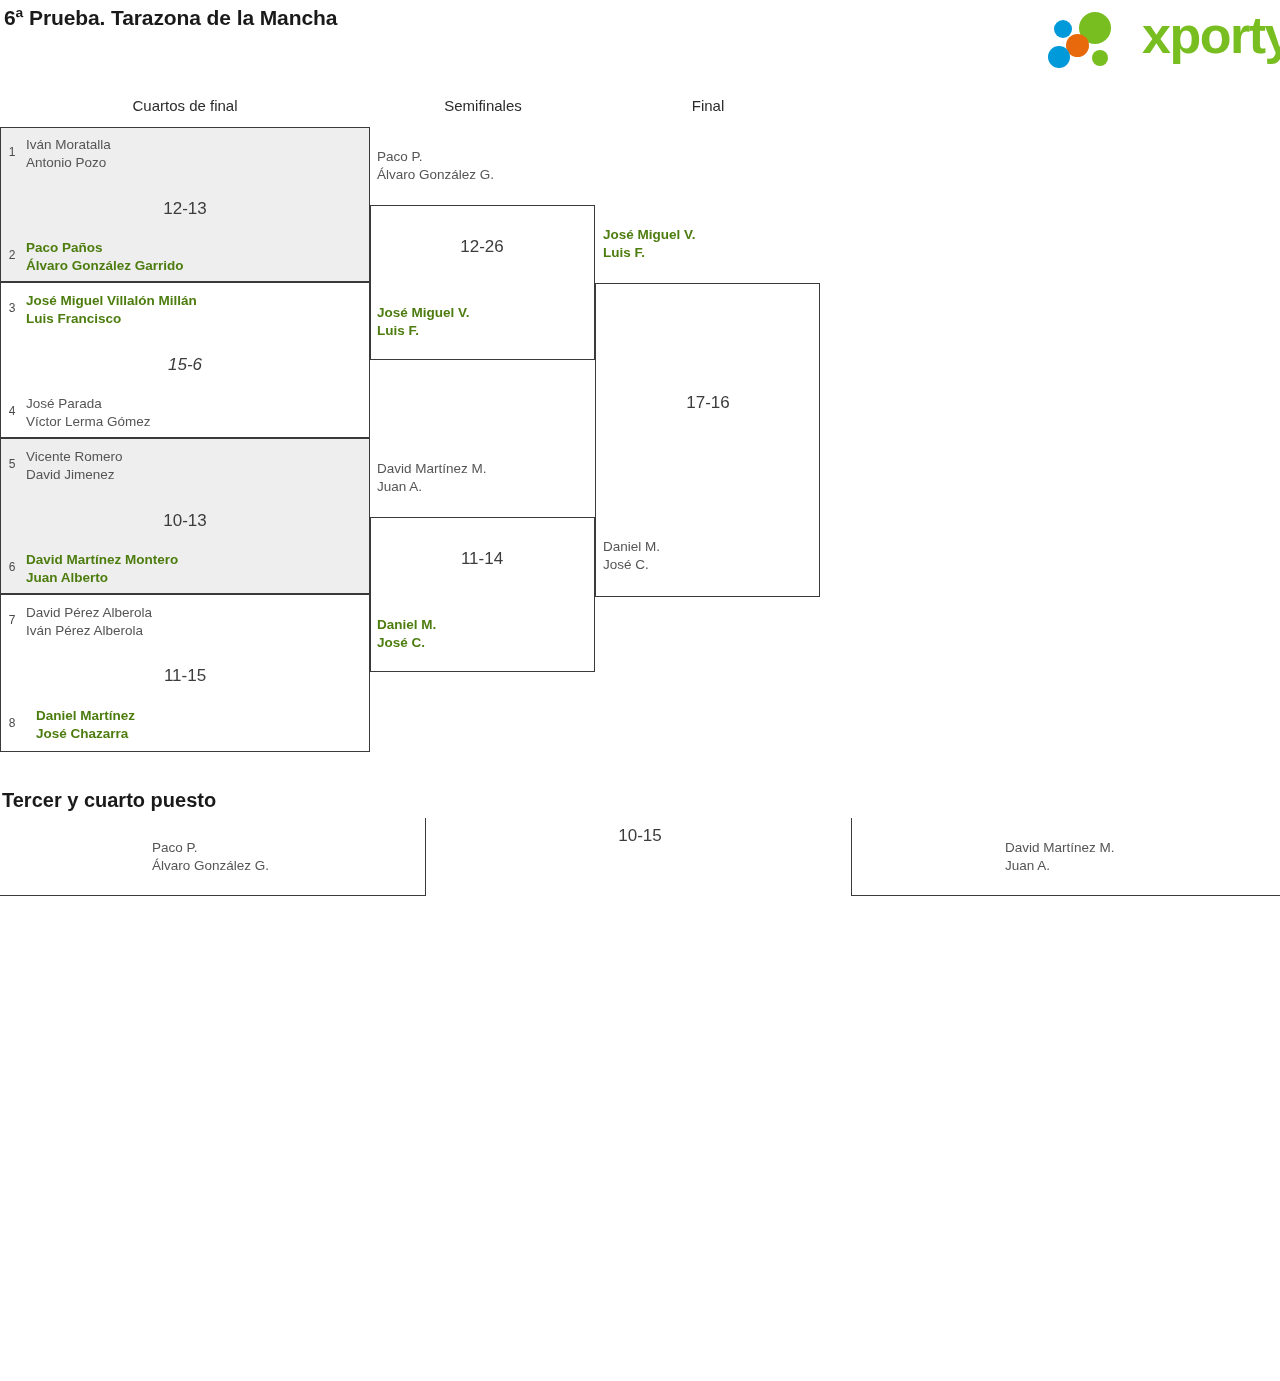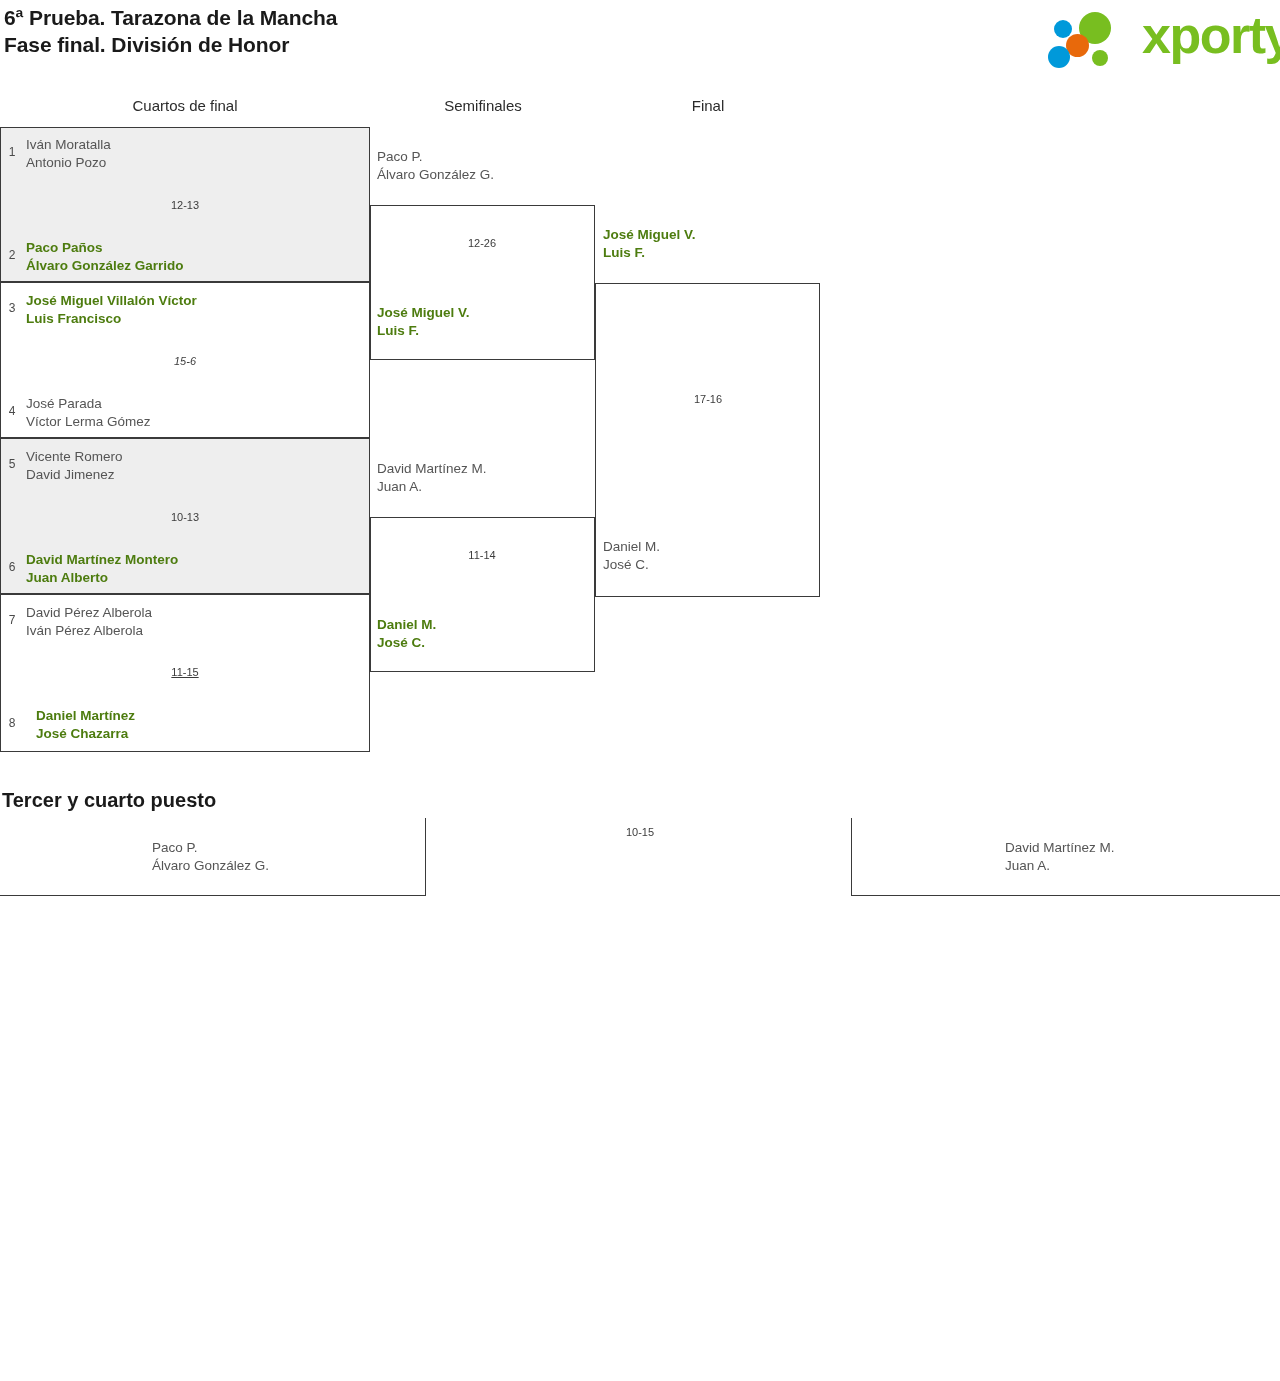--- a/index.html
+++ b/index.html
@@ -42,38 +42,37 @@
   .f-box{border:1px solid #3a3a3a;background:transparent;}
 
   .seed{
     position:absolute;font-size:12px;color:#4a4a4a;text-align:center;width:20px;
   }
   .team{
     position:absolute;font-size:13.5px;line-height:18px;color:#555555;white-space:nowrap;
   }
   .team.win{color:#4d7c0f;font-weight:700;}
   .score{
-    position:absolute;font-size:11px;color:#3c3c3c;text-align:center;white-space:nowrap;
+    position:absolute;font-size:17px;color:#3c3c3c;text-align:center;white-space:nowrap;
   }
 
   
   .tp-title{
     position:absolute;font-size:20px;font-weight:700;color:#1a1a1a;white-space:nowrap;
   }
   .tp-left{position:absolute;box-sizing:border-box;border-right:1.5px solid #3a3a3a;border-bottom:1.5px solid #3a3a3a;}
   .tp-right{position:absolute;box-sizing:border-box;border-left:1.5px solid #3a3a3a;border-bottom:1.5px solid #3a3a3a;}
 </style>
 </head>
 <body>
 
 <div class="page">
 
   <div class="title">
     <div>6ª Prueba. Tarazona de la Mancha</div>
-    <div>Fase final. División de Honor</div>
   </div>
 
   <div class="logo">
     <div class="dots">
       <span class="dot" style="left:6px;top:10px;width:18px;height:18px;background:#0099DA;"></span>
       <span class="dot" style="left:31px;top:2px;width:32px;height:32px;background:#78BE20;"></span>
       <span class="dot" style="left:18px;top:24px;width:23px;height:23px;background:#E8690B;"></span>
       <span class="dot" style="left:0px;top:36px;width:22px;height:22px;background:#0099DA;"></span>
       <span class="dot" style="left:44px;top:40px;width:16px;height:16px;background:#78BE20;"></span>
     </div>
@@ -93,21 +92,21 @@
   <div class="score" style="left:85px;top:199px;width:200px;">12-13</div>
   <div class="seed" style="left:2px;top:248px;">2</div>
   <div class="team win" style="left:26px;top:239px;">
     <div>Paco Paños</div>
     <div>Álvaro González Garrido</div>
   </div>
 
   <div class="box qf-box" style="left:0px;top:282px;width:370px;height:156px;"></div>
   <div class="seed" style="left:2px;top:301px;">3</div>
   <div class="team win" style="left:26px;top:292px;">
-    <div>José Miguel Villalón Víctor</div>
+    <div>José Miguel Villalón Millán</div>
     <div>Luis Francisco</div>
   </div>
   <div class="score" style="left:85px;top:355px;width:200px;font-style:italic;">15-6</div>
   <div class="seed" style="left:2px;top:404px;">4</div>
   <div class="team" style="left:26px;top:395px;">
     <div>José Parada</div>
     <div>Víctor Lerma Gómez</div>
   </div>
 
   <div class="box qf-box shaded" style="left:0px;top:438px;width:370px;height:156px;"></div>
@@ -122,21 +121,21 @@
     <div>David Martínez Montero</div>
     <div>Juan Alberto</div>
   </div>
 
   <div class="box qf-box" style="left:0px;top:594px;width:370px;height:158px;"></div>
   <div class="seed" style="left:2px;top:613px;">7</div>
   <div class="team" style="left:26px;top:604px;">
     <div>David Pérez Alberola</div>
     <div>Iván Pérez Alberola</div>
   </div>
-  <div class="score" style="left:85px;top:666px;width:200px;text-decoration:underline;">11-15</div>
+  <div class="score" style="left:85px;top:666px;width:200px;">11-15</div>
   <div class="seed" style="left:2px;top:716px;">8</div>
   <div class="team win" style="left:36px;top:707px;">
     <div>Daniel Martínez</div>
     <div>José Chazarra</div>
   </div>
 
   <div class="box sf-box" style="left:370px;top:205px;width:225px;height:155px;"></div>
   <div class="team" style="left:377px;top:148px;">
     <div>Paco P.</div>
     <div>Álvaro González G.</div>

